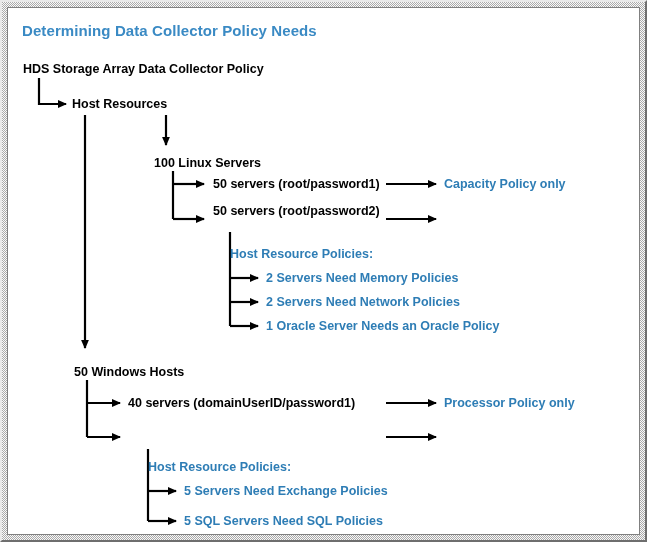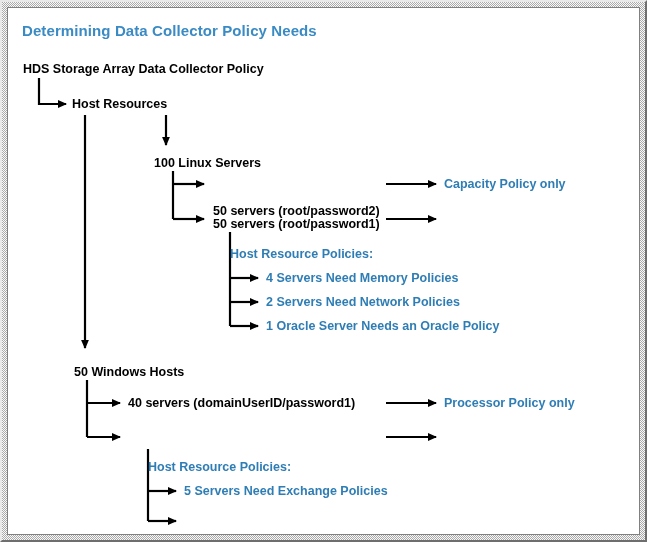--- a/index.html
+++ b/index.html
@@ -92,35 +92,36 @@
     </svg>
 
     <div class="txt black" style="left:15px;top:54px;">HDS Storage Array Data Collector Policy</div>
 
     <div class="txt title" style="left:14px;top:14px;">Determining Data Collector Policy Needs</div>
 
     <div class="txt black" style="left:64px;top:89px;">Host Resources</div>
 
     <div class="txt black" style="left:146px;top:148px;">100 Linux Servers</div>
 
-    <div class="txt black" style="left:205px;top:169px;margin-top:40px;">50 servers (root/password1)</div>
+    <div class="txt black" style="left:205px;top:169px;">50 servers (root/password1)</div>
     <div class="txt blue" style="left:436px;top:169px;">Capacity Policy only</div>
 
     <div class="txt black" style="left:205px;top:196px;">50 servers (root/password2)</div>
 
     <div class="txt blue" style="left:222px;top:239px;">Host Resource Policies:</div>
 
-    <div class="txt blue" style="left:258px;top:263px;">4 Servers Need Memory Policies</div>
+    <div class="txt blue" style="left:258px;top:263px;">2 Servers Need Memory Policies</div>
     <div class="txt blue" style="left:258px;top:287px;">2 Servers Need Network Policies</div>
     <div class="txt blue" style="left:258px;top:311px;text-align:right;">1 Oracle Server Needs an Oracle Policy</div>
 
     <div class="txt black" style="left:66px;top:357px;">50 Windows Hosts</div>
 
     <div class="txt black" style="left:120px;top:388px;">40 servers (domainUserID/password1)</div>
     <div class="txt blue" style="left:436px;top:388px;">Processor Policy only</div>
 
 
     <div class="txt blue" style="left:140px;top:452px;">Host Resource Policies:</div>
 
     <div class="txt blue" style="left:176px;top:476px;">5 Servers Need Exchange Policies</div>
+    <div class="txt blue" style="left:176px;top:506px;">5 SQL Servers Need SQL Policies</div>
 
   </div>
 </div>
 
 </body></html>

